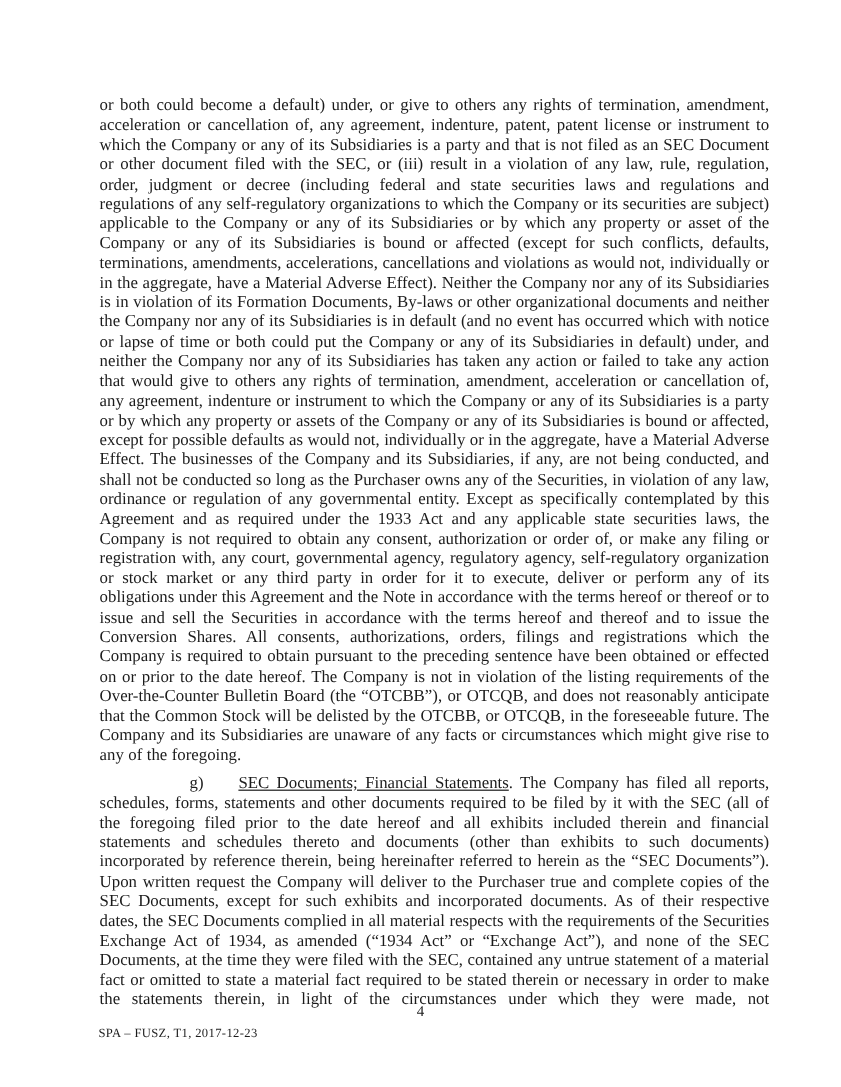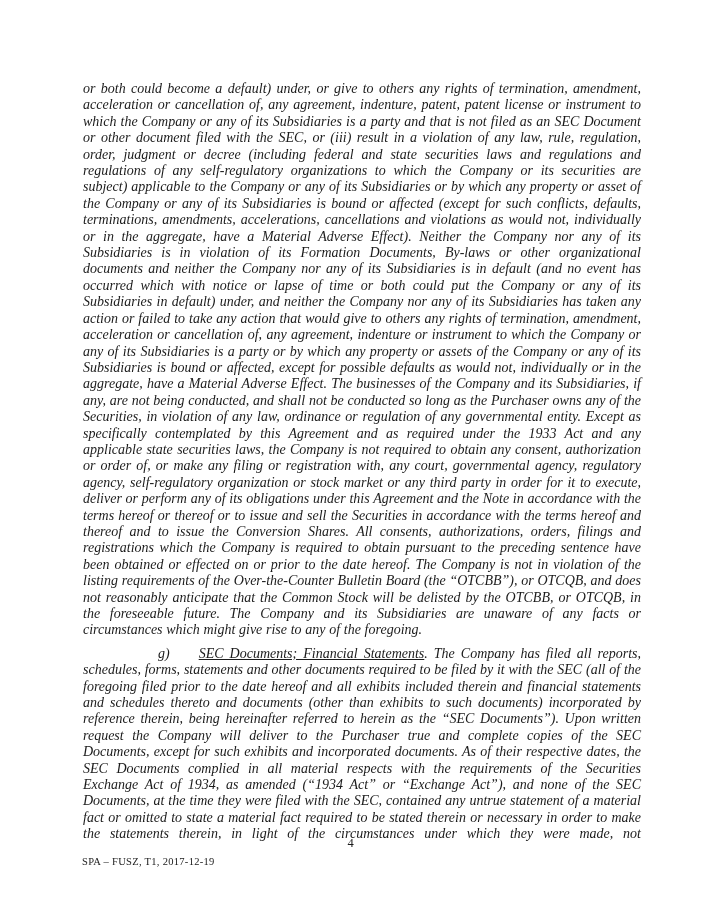--- a/index.html
+++ b/index.html
@@ -25,21 +25,20 @@
     left: 83px;
     top: 81px;
     width: 558px;
   }
   .para {
     margin: 0;
     font-size: 14px;
     line-height: 16.4px;
     text-align: justify;
     word-spacing: 0.2px;
-    font-style: italic;
   }
   .section-g {
     margin-top: 7px;
     text-indent: 75px;
     text-align-last: justify;
   }
   .tab {
     display: inline-block;
     width: 29px;
   }
@@ -68,14 +67,14 @@
 <body>
 
 <main class="page">
   <section class="text-block">
     <p class="para">or both could become a default) under, or give to others any rights of termination, amendment, acceleration or cancellation of, any agreement, indenture, patent, patent license or instrument to which the Company or any of its Subsidiaries is a party and that is not filed as an SEC Document or other document filed with the SEC, or (iii) result in a violation of any law, rule, regulation, order, judgment or decree (including federal and state securities laws and regulations and regulations of any self-regulatory organizations to which the Company or its securities are subject) applicable to the Company or any of its Subsidiaries or by which any property or asset of the Company or any of its Subsidiaries is bound or affected (except for such conflicts, defaults, terminations, amendments, accelerations, cancellations and violations as would not, individually or in the aggregate, have a Material Adverse Effect). Neither the Company nor any of its Subsidiaries is in violation of its Formation Documents, By-laws or other organizational documents and neither the Company nor any of its Subsidiaries is in default (and no event has occurred which with notice or lapse of time or both could put the Company or any of its Subsidiaries in default) under, and neither the Company nor any of its Subsidiaries has taken any action or failed to take any action that would give to others any rights of termination, amendment, acceleration or cancellation of, any agreement, indenture or instrument to which the Company or any of its Subsidiaries is a party or by which any property or assets of the Company or any of its Subsidiaries is bound or affected, except for possible defaults as would not, individually or in the aggregate, have a Material Adverse Effect. The businesses of the Company and its Subsidiaries, if any, are not being conducted, and shall not be conducted so long as the Purchaser owns any of the Securities, in violation of any law, ordinance or regulation of any governmental entity. Except as specifically contemplated by this Agreement and as required under the 1933 Act and any applicable state securities laws, the Company is not required to obtain any consent, authorization or order of, or make any filing or registration with, any court, governmental agency, regulatory agency, self-regulatory organization or stock market or any third party in order for it to execute, deliver or perform any of its obligations under this Agreement and the Note in accordance with the terms hereof or thereof or to issue and sell the Securities in accordance with the terms hereof and thereof and to issue the Conversion Shares. All consents, authorizations, orders, filings and registrations which the Company is required to obtain pursuant to the preceding sentence have been obtained or effected on or prior to the date hereof. The Company is not in violation of the listing requirements of the Over-the-Counter Bulletin Board (the “OTCBB”), or OTCQB, and does not reasonably anticipate that the Common Stock will be delisted by the OTCBB, or OTCQB, in the foreseeable future. The Company and its Subsidiaries are unaware of any facts or circumstances which might give rise to any of the foregoing.</p>
     <p class="para section-g"><span>g)</span><span class="tab"></span><span class="underline">SEC Documents; Financial Statements</span><span>. The Company has filed all reports, schedules, forms, statements and other documents required to be filed by it with the SEC (all of the foregoing filed prior to the date hereof and all exhibits included therein and financial statements and schedules thereto and documents (other than exhibits to such documents) incorporated by reference therein, being hereinafter referred to herein as the “SEC Documents”). Upon written request the Company will deliver to the Purchaser true and complete copies of the SEC Documents, except for such exhibits and incorporated documents. As of their respective dates, the SEC Documents complied in all material respects with the requirements of the Securities Exchange Act of 1934, as amended (“1934 Act” or “Exchange Act”), and none of the SEC Documents, at the time they were filed with the SEC, contained any untrue statement of a material fact or omitted to state a material fact required to be stated therein or necessary in order to make the statements therein, in light of the circumstances under which they were made, not</span></p>
   </section>
 
   <div class="page-number">4</div>
 
-  <div class="footer-ref">SPA – FUSZ, T1, 2017-12-19</div>
+  <div class="footer-ref">SPA – FUSZ, T1, 2017-12-23</div>
 </main>
 
 </body></html>

